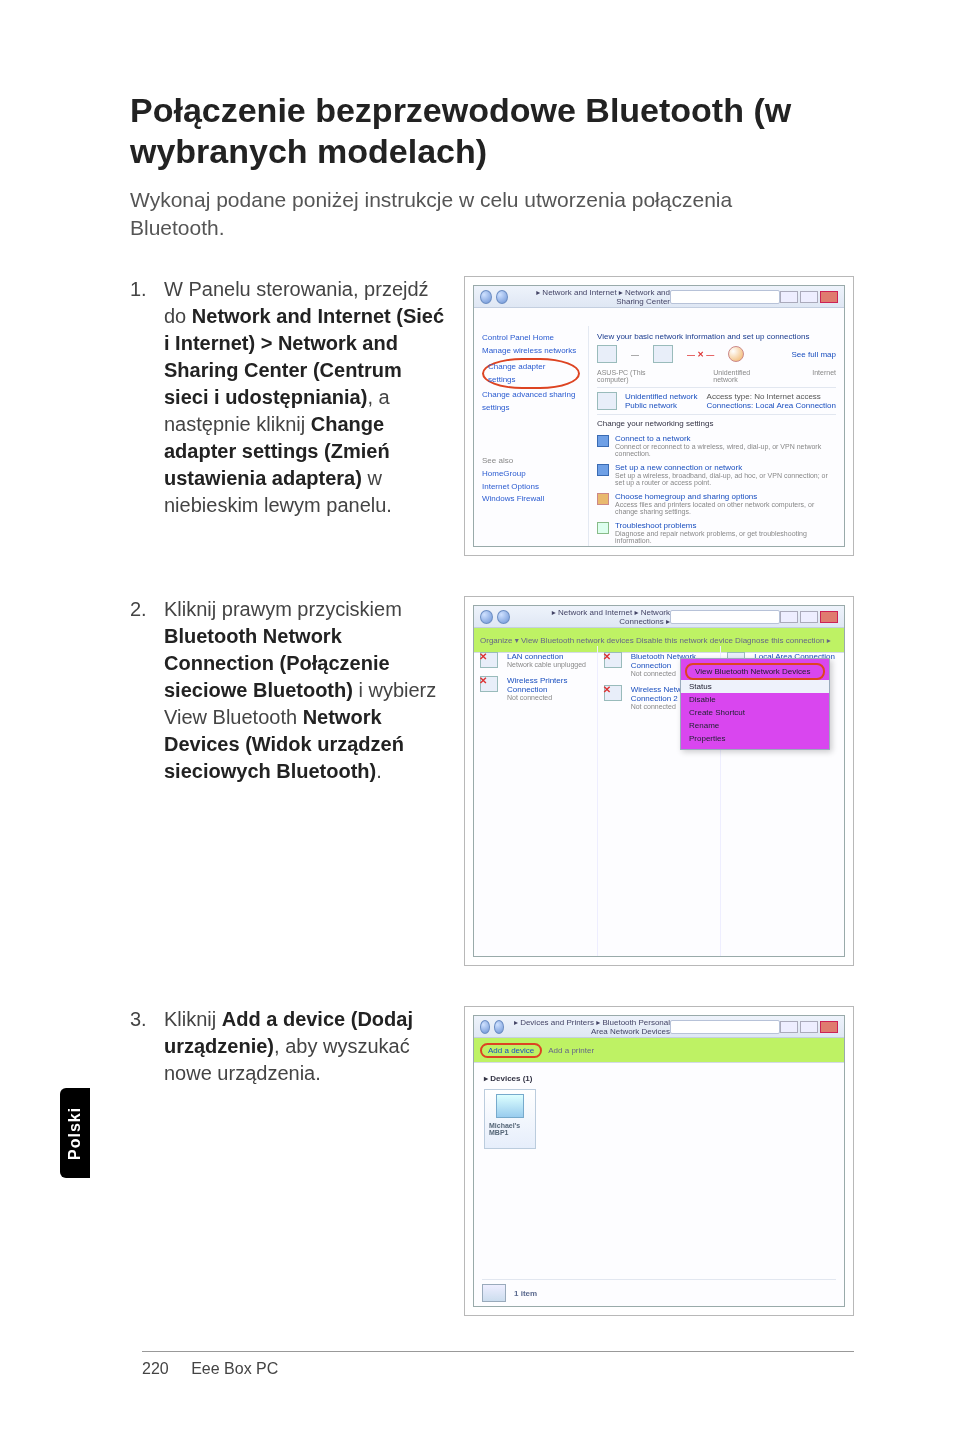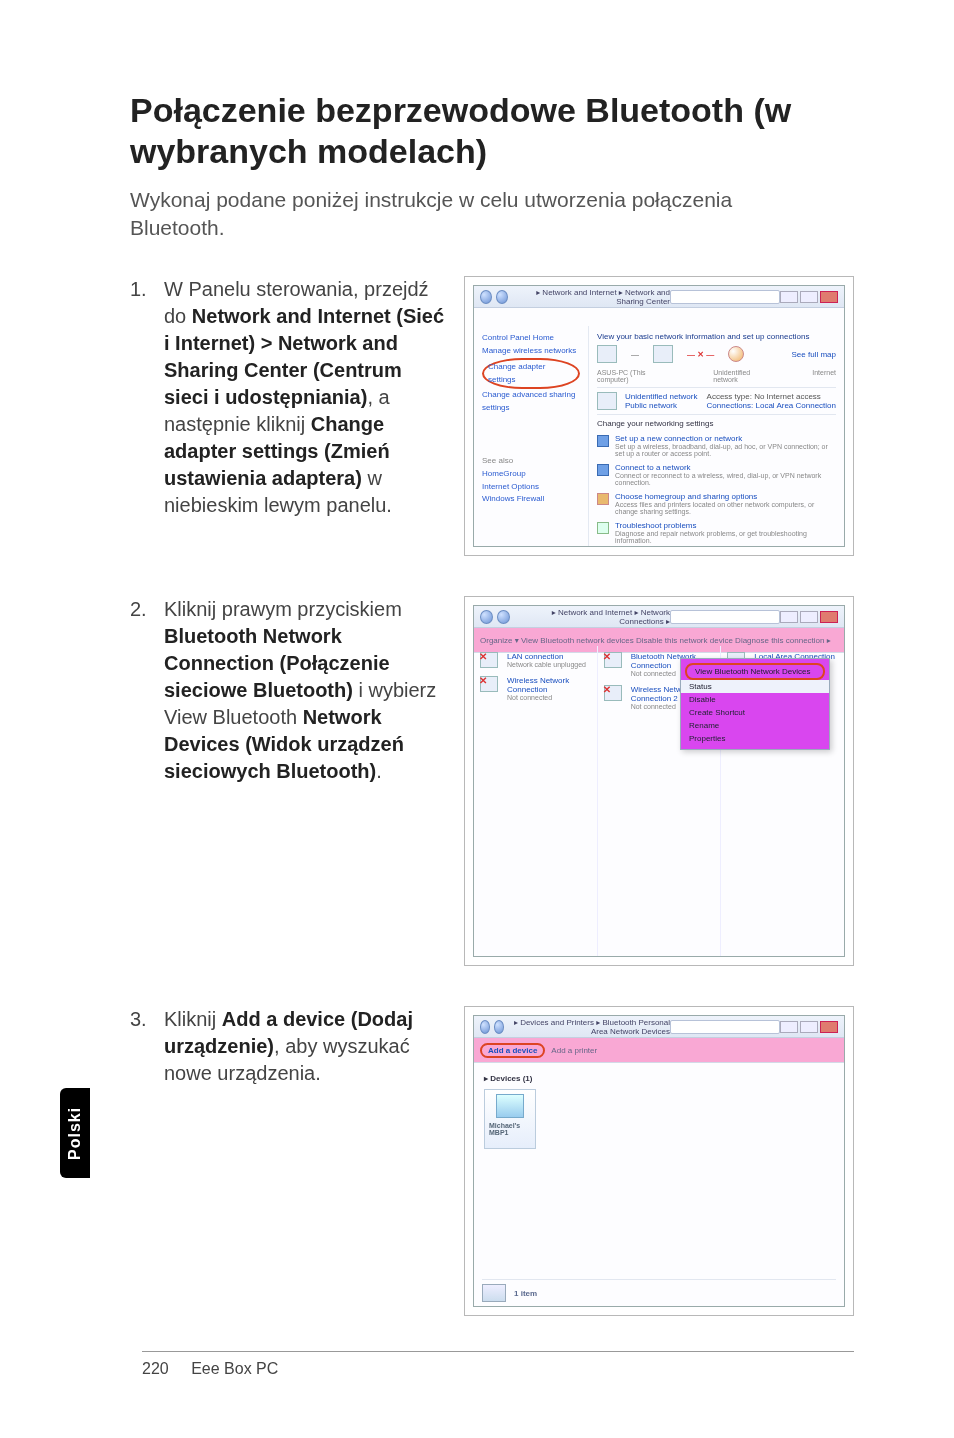--- a/index.html
+++ b/index.html
@@ -19,21 +19,21 @@
   
   .win { position: absolute; inset: 8px; border: 1px solid #9aa; background: #fdfdff; font-size: 8px; color: #5b6a8f; }
   .titlebar { height: 22px; background: linear-gradient(#eef3fb,#dfe7f4); border-bottom: 1px solid #c4cfe0; display: flex; align-items: center; padding: 0 6px; justify-content: space-between; text-align: right; }
   .titlebar .addr { display: flex; align-items: center; gap: 4px; flex: 1; }
   .navbtn { width: 14px; height: 14px; border-radius: 50%; background: radial-gradient(circle at 30% 30%, #cfe1ff, #6d94d6); border: 1px solid #6b8dc3; }
   .crumb { color: #446; }
   .search { width: 110px; height: 14px; border: 1px solid #b7c2d8; background: #fff; border-radius: 2px; }
   .wctrl { display: flex; gap: 2px; }
   .wctrl span { width: 18px; height: 12px; border: 1px solid #aab; background: #eef; display:inline-block; }
   .wctrl span.close { background: #e07b6f; border-color: #c25; }
-  .toolbar { height: 18px; border-bottom: 1px solid #d3dae8; background: #f9a8d4; display:flex; align-items:center; padding:12px 6px; color:#668; }
+  .toolbar { height: 18px; border-bottom: 1px solid #d3dae8; background: #bef264; display:flex; align-items:center; padding:12px 6px; color:#668; }
   .body { position:absolute; top:40px; left:0; right:0; bottom:0; display:flex; }
   .side { width: 115px; border-right:1px solid #e4e9f2; padding:6px 8px; color:#2a5bd0; line-height:1.6; }
   .side div { white-space: normal; }
   .side .circled { display:inline-block; border:2px solid #d42; border-radius:50%/60%; padding:1px 4px; color:#2a5bd0; }
   .main { flex:1; padding:6px 8px; color:#555; }
   .main .hdr { color:#1a3b8e; margin-bottom:4px; }
   .netmap { display:flex; align-items:center; gap:14px; margin:4px 0 6px 0; }
   .pcicon { width:20px; height:18px; background:#e8eef9; border:1px solid #9bb; position:relative; }
   .neticon { width:16px; height:16px; border-radius:50%; background:radial-gradient(circle at 30% 30%, #fff, #f0b060); border:1px solid #c88; }
   .xicon { color:#d33; font-weight:bold; }
@@ -50,21 +50,21 @@
   .icon2 { width:18px; height:16px; background:#e8eef9; border:1px solid #9bb; flex:0 0 18px; }
   .icon2.x { position:relative; }
   .icon2.x::after { content:"✕"; position:absolute; left:-2px; top:-2px; color:#d33; font-size:10px; font-weight:bold; }
   .menu2 { position:absolute; right:14px; top:52px; width:150px; background:#d946ef; border:1px solid #9ab; box-shadow:2px 2px 6px rgba(0,0,0,.2); padding:4px 0; }
   .menu2 div { padding:2px 8px; color:#223; }
   .menu2 div.hl { background:#eef2fb; }
   .menu2 div.circled { border:2px solid #d42; border-radius:8px; margin:0 4px; }
 
   
   .body3 { position:absolute; top:40px; left:0; right:0; bottom:0; padding:8px 10px;font-weight:bold; }
-  .addbtn { border:2px solid #d42; border-radius:10px; padding:1px 6px; display:inline-block; color:#1a4fbf;font-weight:bold; }
+  .addbtn { border:2px solid #d42; border-radius:10px; padding:1px 6px; display:inline-block; color:#1a4fbf; }
   .devhdr { color:#334; margin:10px 0 6px 0; }
   .devbox { width:52px; height:60px; border:1px solid #bcd; background:linear-gradient(#fff,#e6eefb); padding:4px; color:#567; font-size:7px; }
   .printerrow { position:absolute; bottom:4px; left:8px; right:8px; display:flex; align-items:center; gap:8px; border-top:1px solid #e2e7f0; padding-top:4px; }
   .printericon { width:24px; height:18px; background:linear-gradient(#eef,#cde); border:1px solid #9ab; }
 
   
   .langtab { position:absolute; left:60px; bottom:260px; width:30px; height:90px; background:#000; color:#fff; font-weight:bold; font-size:16px; display:flex; align-items:center; justify-content:center; writing-mode:vertical-rl; transform:rotate(180deg); border-radius:0 6px 6px 0; letter-spacing:1px; }
 
   
   .footer { position:absolute; bottom:60px; left:142px; right:100px; border-top:1px solid #999; padding-top:8px; font-size:16px; color:#444; }
@@ -132,25 +132,25 @@
             </div>
             <div style="text-align:left">
               <div>Access type:   No Internet access</div>
               <div style="color:#1a4fbf">Connections:   Local Area Connection</div>
             </div>
           </div>
           <div class="spacer-line"></div>
           <div style="color:#334">Change your networking settings</div>
           <div class="linkitem">
                 <span class="dot"></span>
+                <div><span>Connect to a network</span><span class="desc">Connect or reconnect to a wireless, wired, dial-up, or VPN network connection.</span></div>
+              </div>
+          <div class="linkitem">
+                <span class="dot"></span>
                 <div><span>Set up a new connection or network</span><span class="desc">Set up a wireless, broadband, dial-up, ad hoc, or VPN connection; or set up a router or access point.</span></div>
-              </div>
-          <div class="linkitem">
-                <span class="dot"></span>
-                <div><span>Connect to a network</span><span class="desc">Connect or reconnect to a wireless, wired, dial-up, or VPN network connection.</span></div>
               </div>
           <div class="linkitem">
                 <span class="dot" style="background:#e9b96e;border-color:#c88"></span>
                 <div><span>Choose homegroup and sharing options</span><span class="desc">Access files and printers located on other network computers, or change sharing settings.</span></div>
               </div>
           <div class="linkitem">
                 <span class="dot" style="background:#dfe;border-color:#8b8"></span>
                 <div><span>Troubleshoot problems</span><span class="desc">Diagnose and repair network problems, or get troubleshooting information.</span></div>
               </div>
         </div>
@@ -185,21 +185,21 @@
           <div class="item2">
                 <span class="icon2 x"></span>
                 <div>
                   <div style="color:#1a4fbf">LAN connection</div>
                   <div style="color:#888;font-size:7px">Network cable unplugged</div>
                 </div>
               </div>
           <div class="item2">
                 <span class="icon2 x"></span>
                 <div>
-                  <div style="color:#1a4fbf">Wireless Network Connection</div>
+                  <div style="color:#1a4fbf">Wireless Printers Connection</div>
                   <div style="color:#888;font-size:7px">Not connected</div>
                 </div>
               </div>
         </div>
         <div class="col">
           <div class="item2">
                 <span class="icon2 x"></span>
                 <div>
                   <div style="color:#1a4fbf">Bluetooth Network Connection</div>
                   <div style="color:#888;font-size:7px">Not connected</div>

